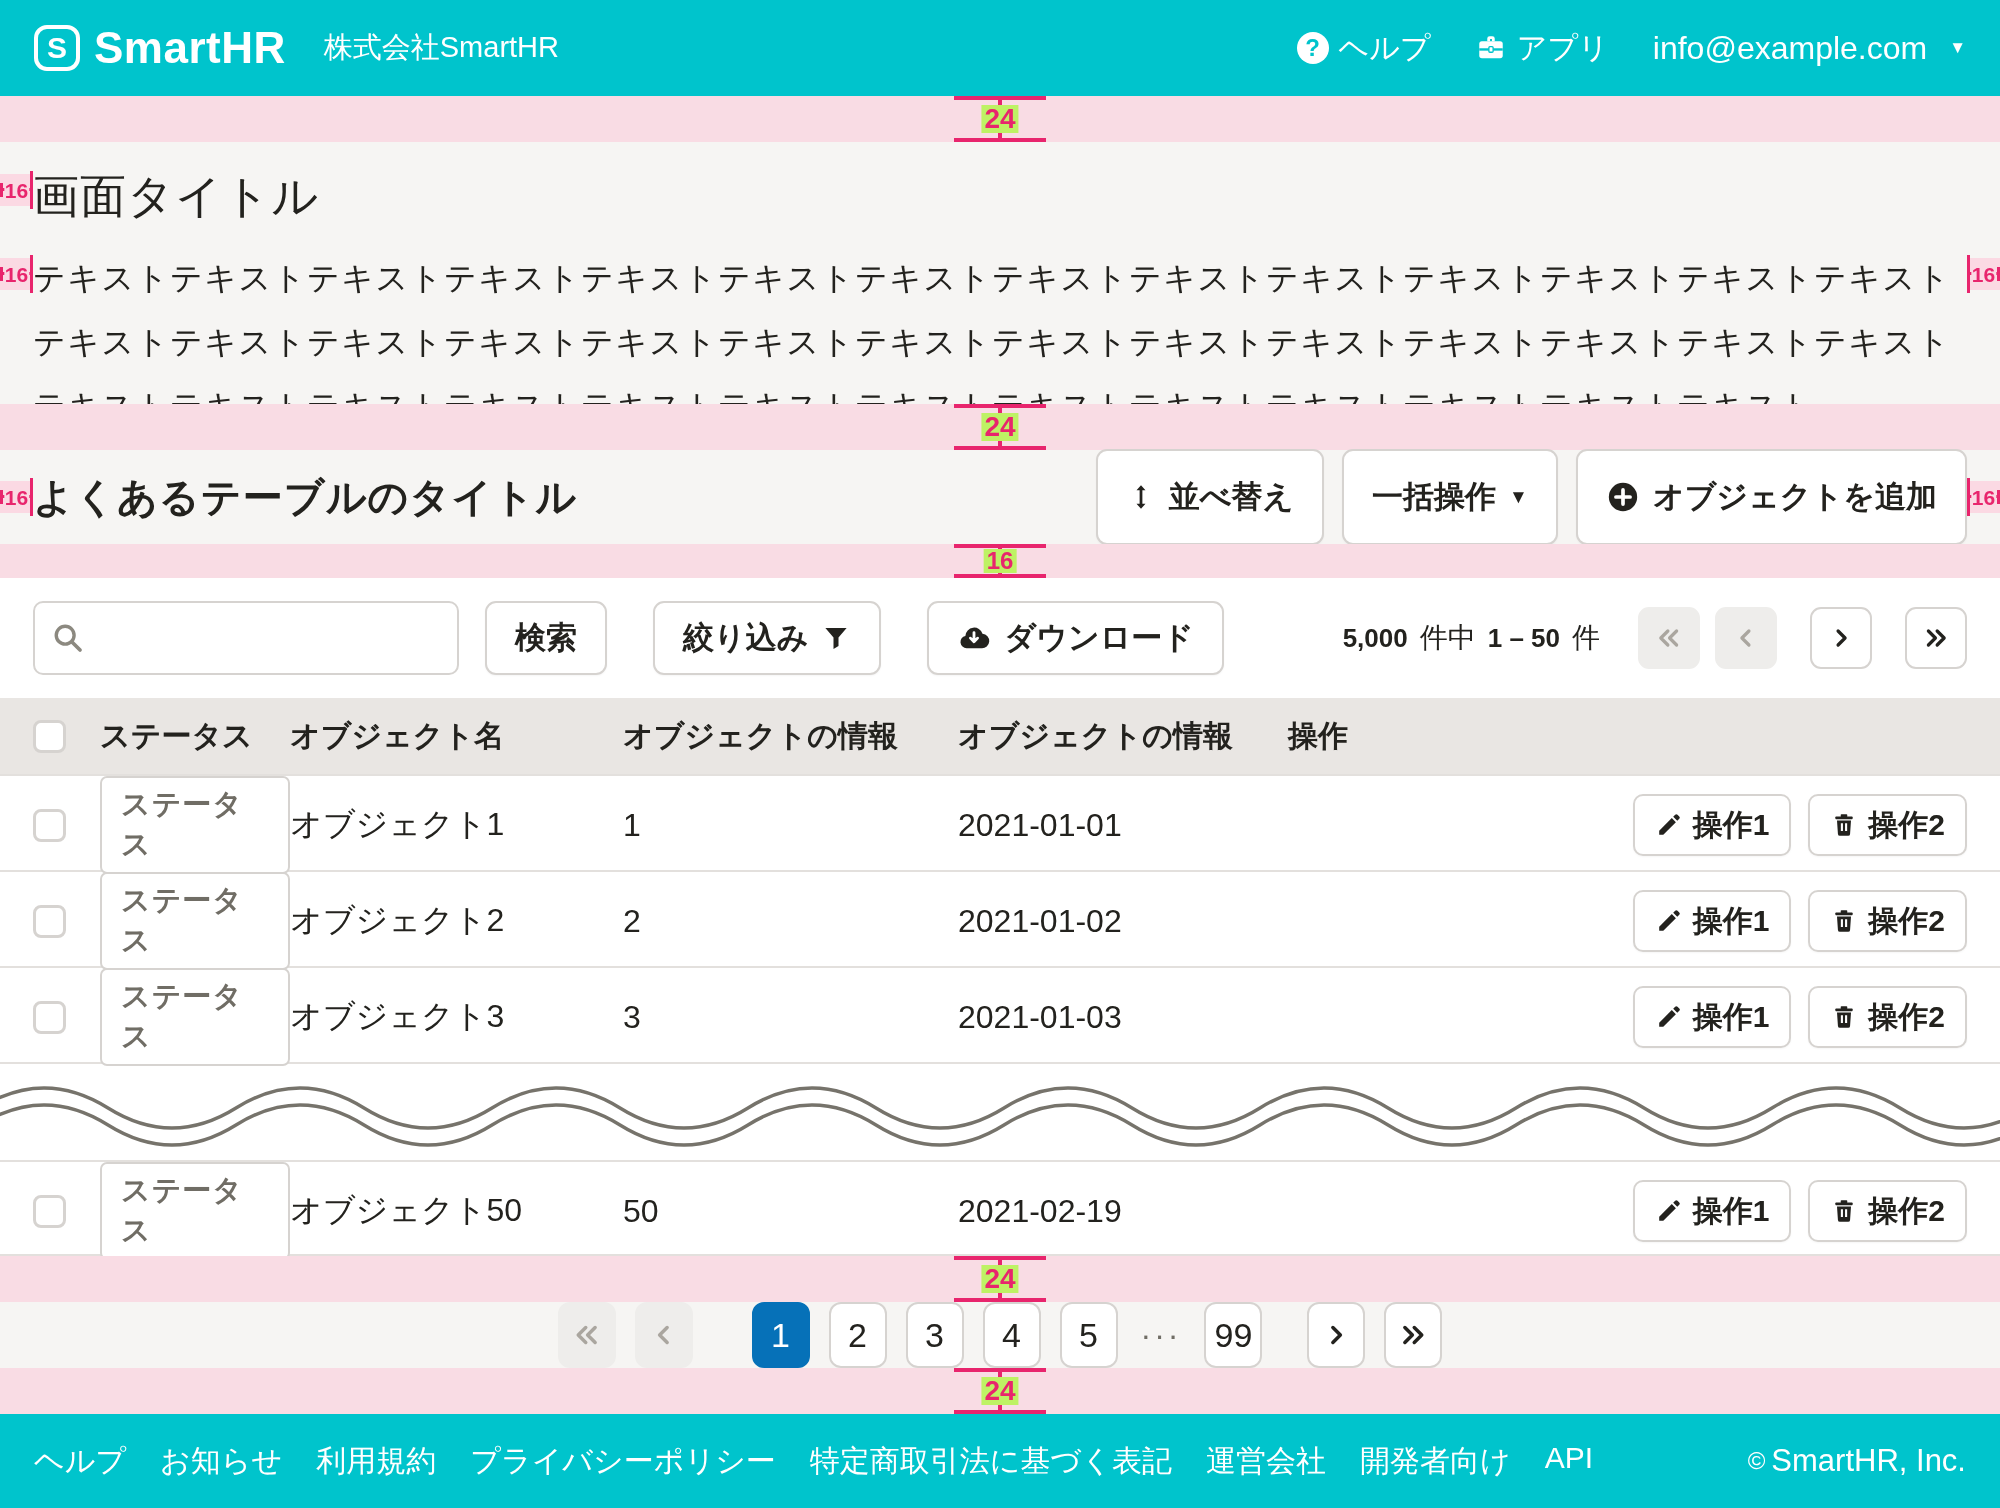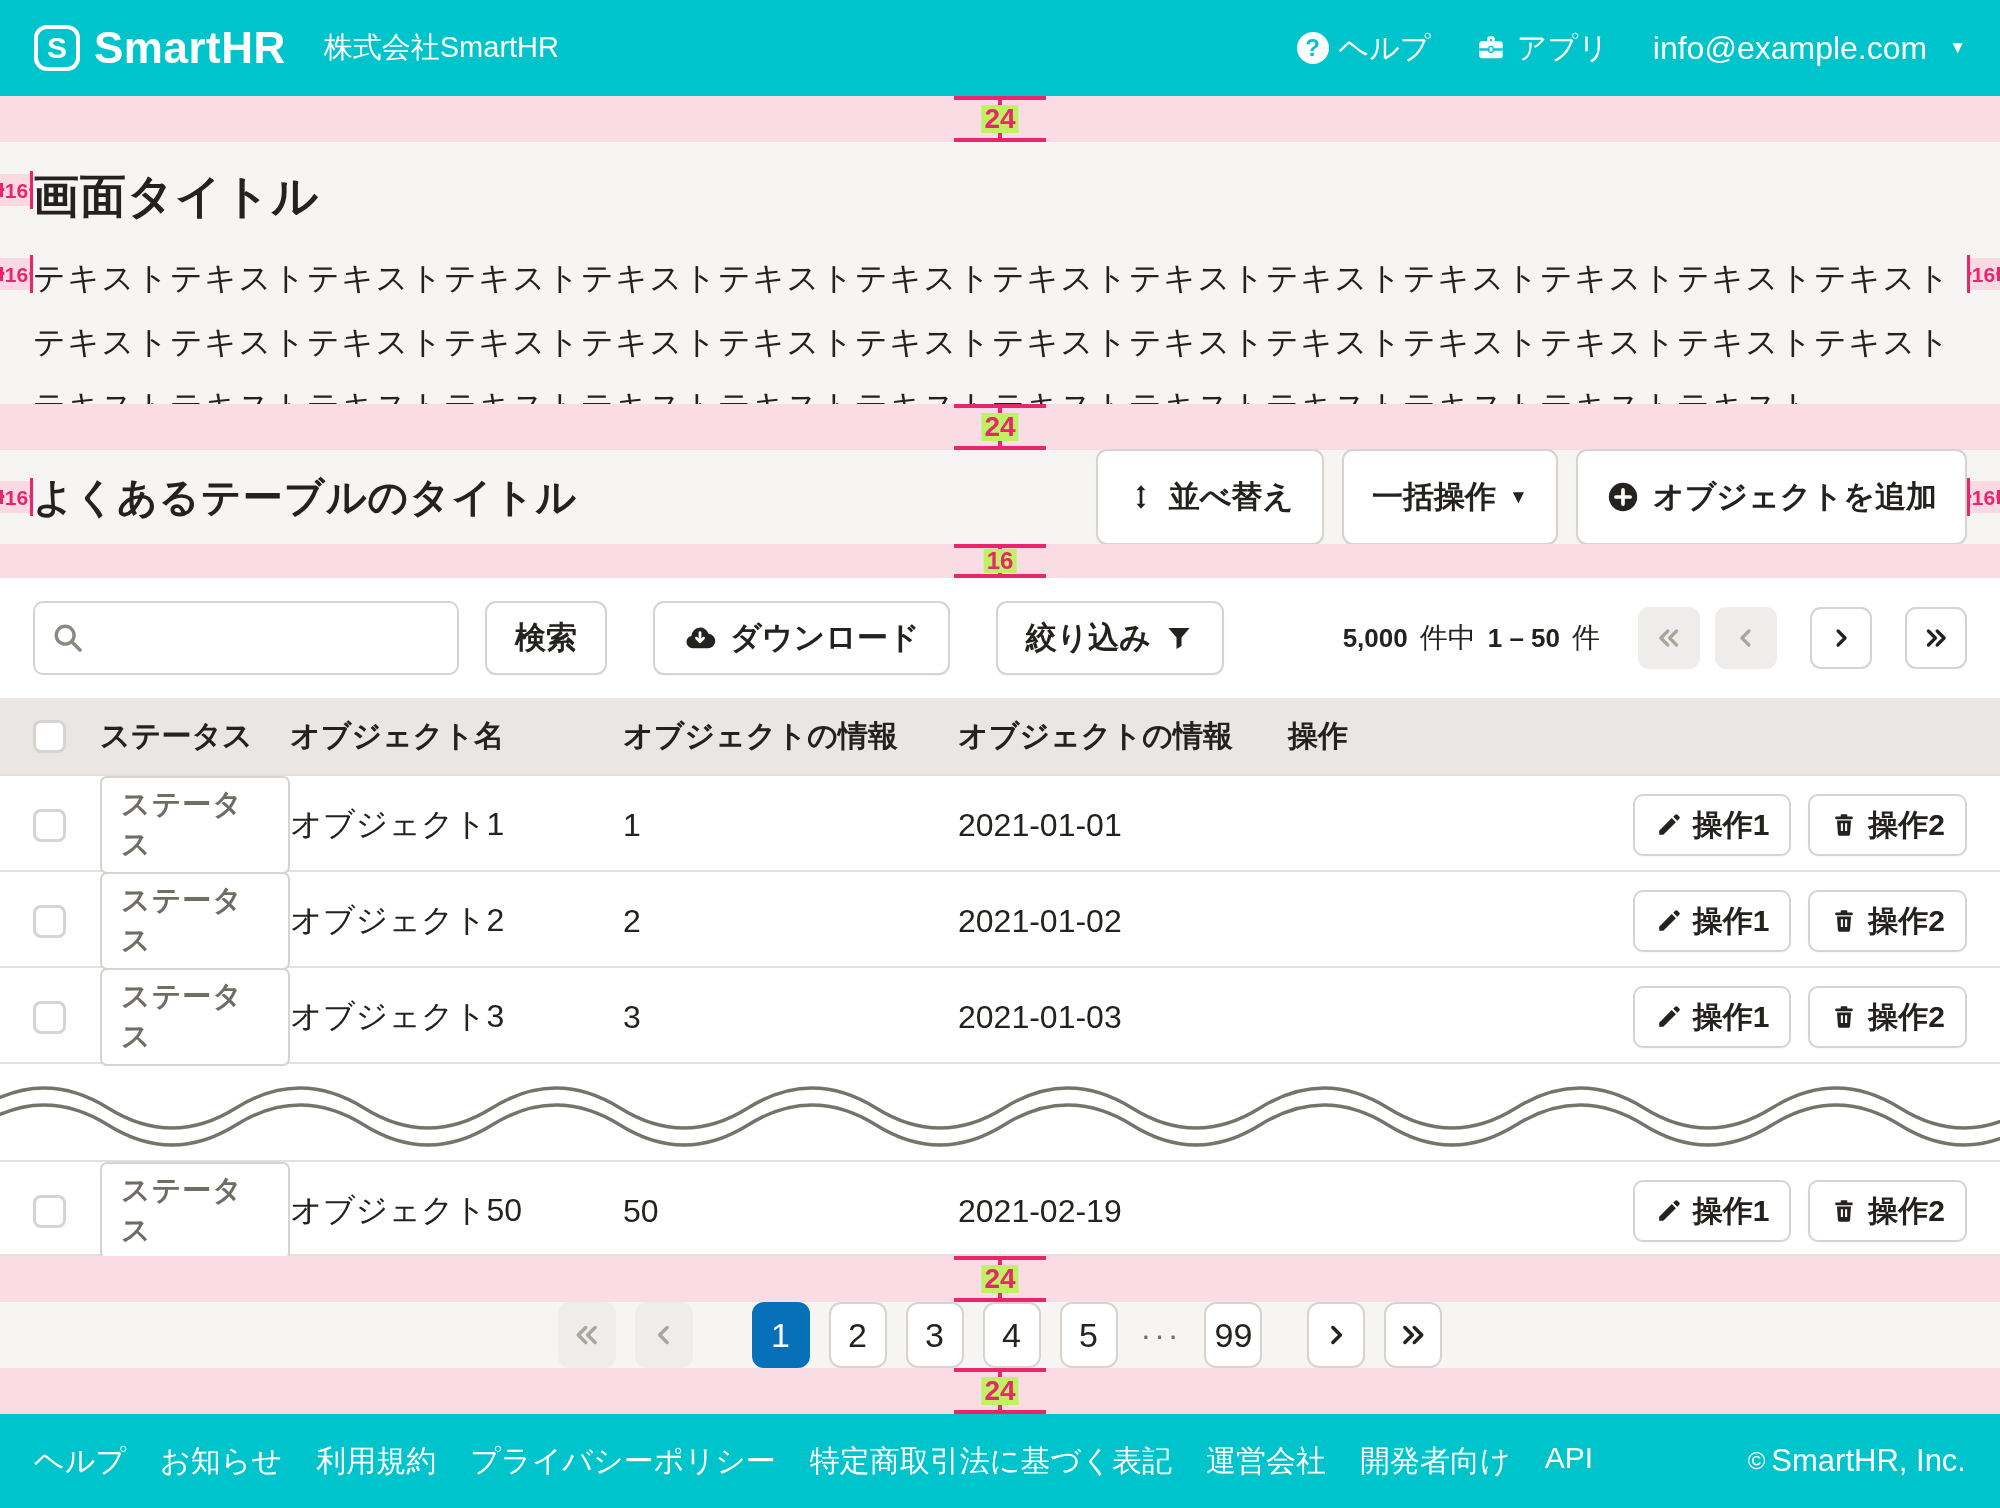--- a/index.html
+++ b/index.html
@@ -54,21 +54,21 @@
   .hruler .tcap { position:absolute; top:50%; width:3px; height:38px; transform:translateY(-50%); background:#e8256d; }
   .hruler.lft .scap { left:0; } .hruler.lft .tcap { right:0; }
   .hruler.rgt .scap { right:0; } .hruler.rgt .tcap { left:0; }
   .hruler .hlbl {
     position:absolute; left:50%; top:50%; transform:translate(-50%,-50%);
     color:#e8256d; font-weight:bold; font-size:21px; background:#fbd9e3; padding:0 1px; line-height:1;
   }
 
   
   .title-block { position:relative; height: 92px; padding: 24px 33px 0; }
-  .page-title { font-size: 46px; font-weight: bold; letter-spacing: 1px; }
+  .page-title { font-size: 46px; font-weight: normal; letter-spacing: 1px; }
   .title-block .hruler { left:0; top: 32px; }
 
   .desc-block { position:relative; height: 170px; padding: 12px 33px 0; }
   .desc-text { font-size: 32px; line-height: 64px; letter-spacing: 1.5px; word-break: break-all; color:#23221e; }
   .desc-block .hruler.lft { left:0; top: 24px; }
   .desc-block .hruler.rgt { right:0; top: 24px; }
 
   
   .section-head { position:relative; height: 94px; padding: 0 33px; display:flex; align-items:center; }
   .section-title { font-size: 40px; font-weight: bold; letter-spacing: 1px; }
@@ -274,32 +274,32 @@
   <div class="search-box">
     <svg width="34" height="34" viewBox="0 0 24 24">
       <circle cx="10" cy="10" r="6.3" fill="none" stroke="#8c8980" stroke-width="2.4"></circle>
       <line x1="14.8" y1="14.8" x2="20.5" y2="20.5" stroke="#8c8980" stroke-width="2.6" stroke-linecap="round"></line>
     </svg>
     <input type="text" aria-label="search" style="">
   </div>
   <button class="btn search">
     <span>検索</span>
   </button>
+  <button class="btn filter">
+    <span>絞り込み</span>
+    <svg width="30" height="30" viewBox="0 0 24 24">
+      <path d="M3.5 4 h17 L14 11.5 V18.4 L10 20.7 V11.5 Z" fill="#23221e"></path>
+    </svg>
+  </button>
   <button class="btn download">
     <svg width="34" height="34" viewBox="0 0 24 24">
       <path d="M6.8 19.2 a4.4 4.4 0 0 1 -0.9 -8.7 a6.2 6.2 0 0 1 12.1 -1.5 a4.2 4.2 0 0 1 -0.7 10.2 Z" fill="#23221e"></path>
       <path d="M12 8.2 v6.2 M9.5 12.1 l2.5 2.6 2.5 -2.6" stroke="#fff" stroke-width="2" fill="none" stroke-linecap="round" stroke-linejoin="round"></path>
     </svg>
     <span>ダウンロード</span>
-  </button>
-  <button class="btn filter">
-    <span>絞り込み</span>
-    <svg width="30" height="30" viewBox="0 0 24 24">
-      <path d="M3.5 4 h17 L14 11.5 V18.4 L10 20.7 V11.5 Z" fill="#23221e"></path>
-    </svg>
   </button>
   <div class="result-count">
     <span class="rc-strong">5,000</span>
     <span class="rc-unit">件中</span>
     <span class="rc-strong">1 – 50</span>
     <span class="rc-unit">件</span>
   </div>
   <div class="pager">
     <button class="pg-btn disabled">
       <svg width="28" height="28" viewBox="0 0 24 24">

